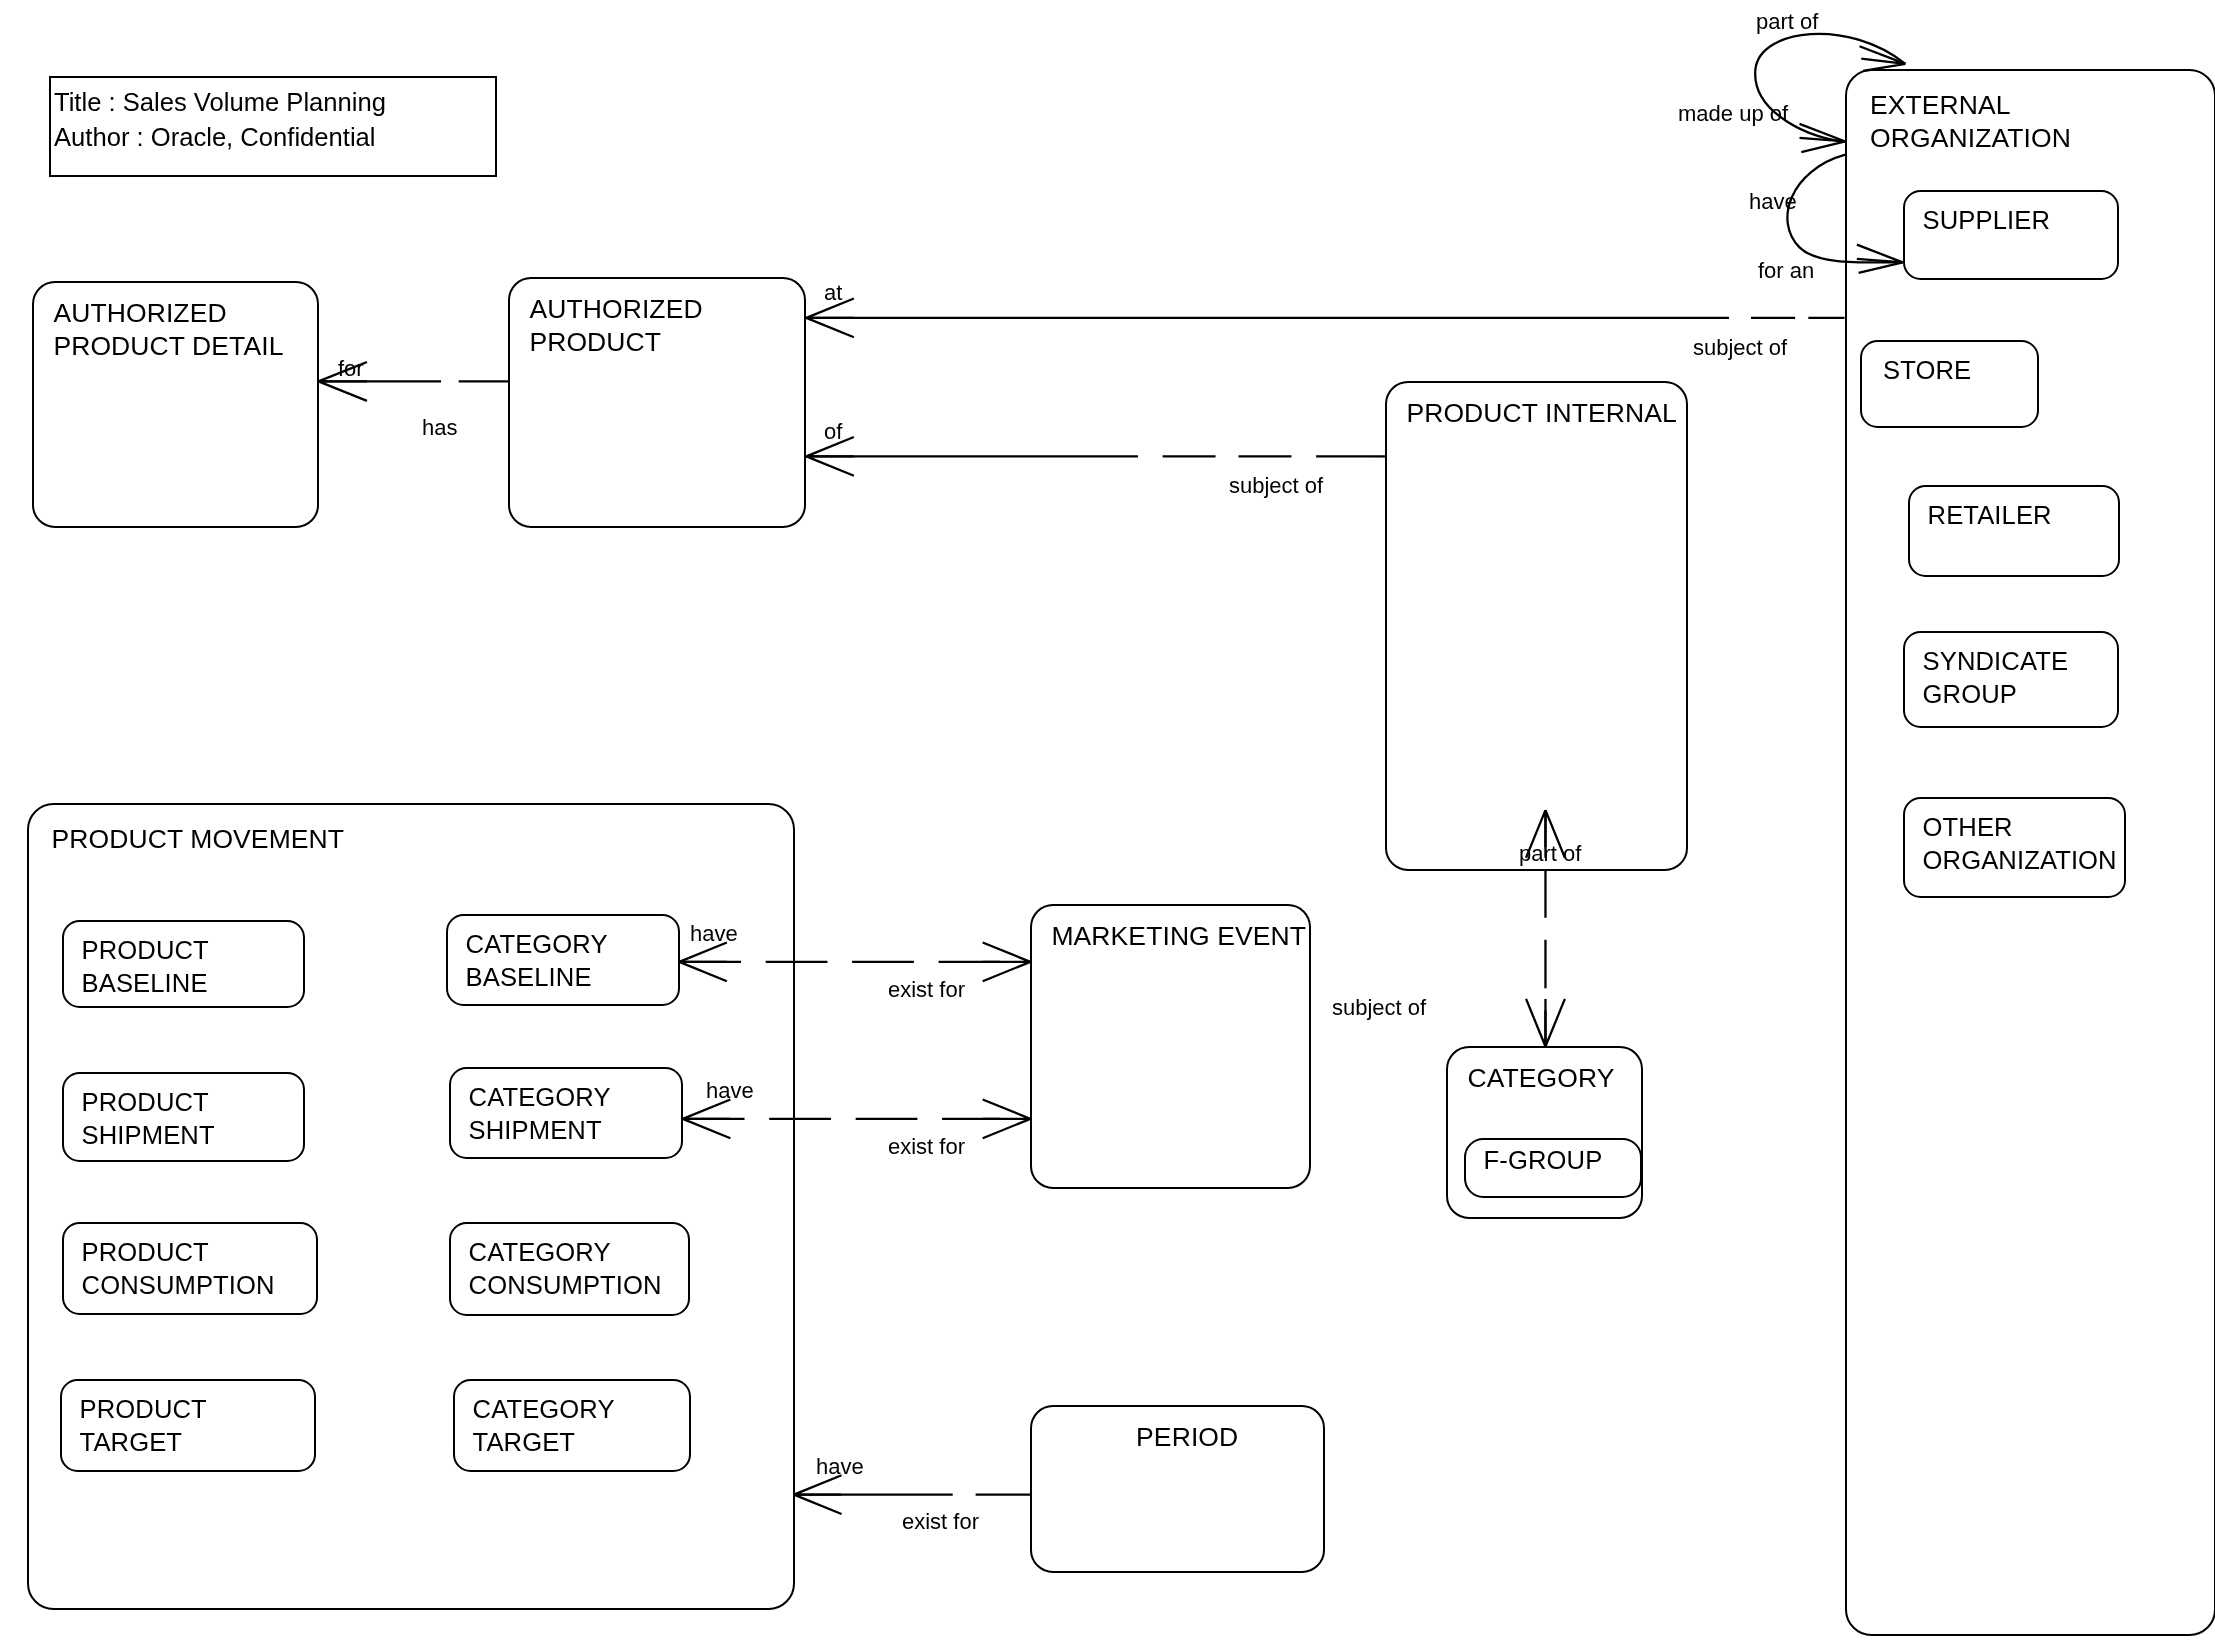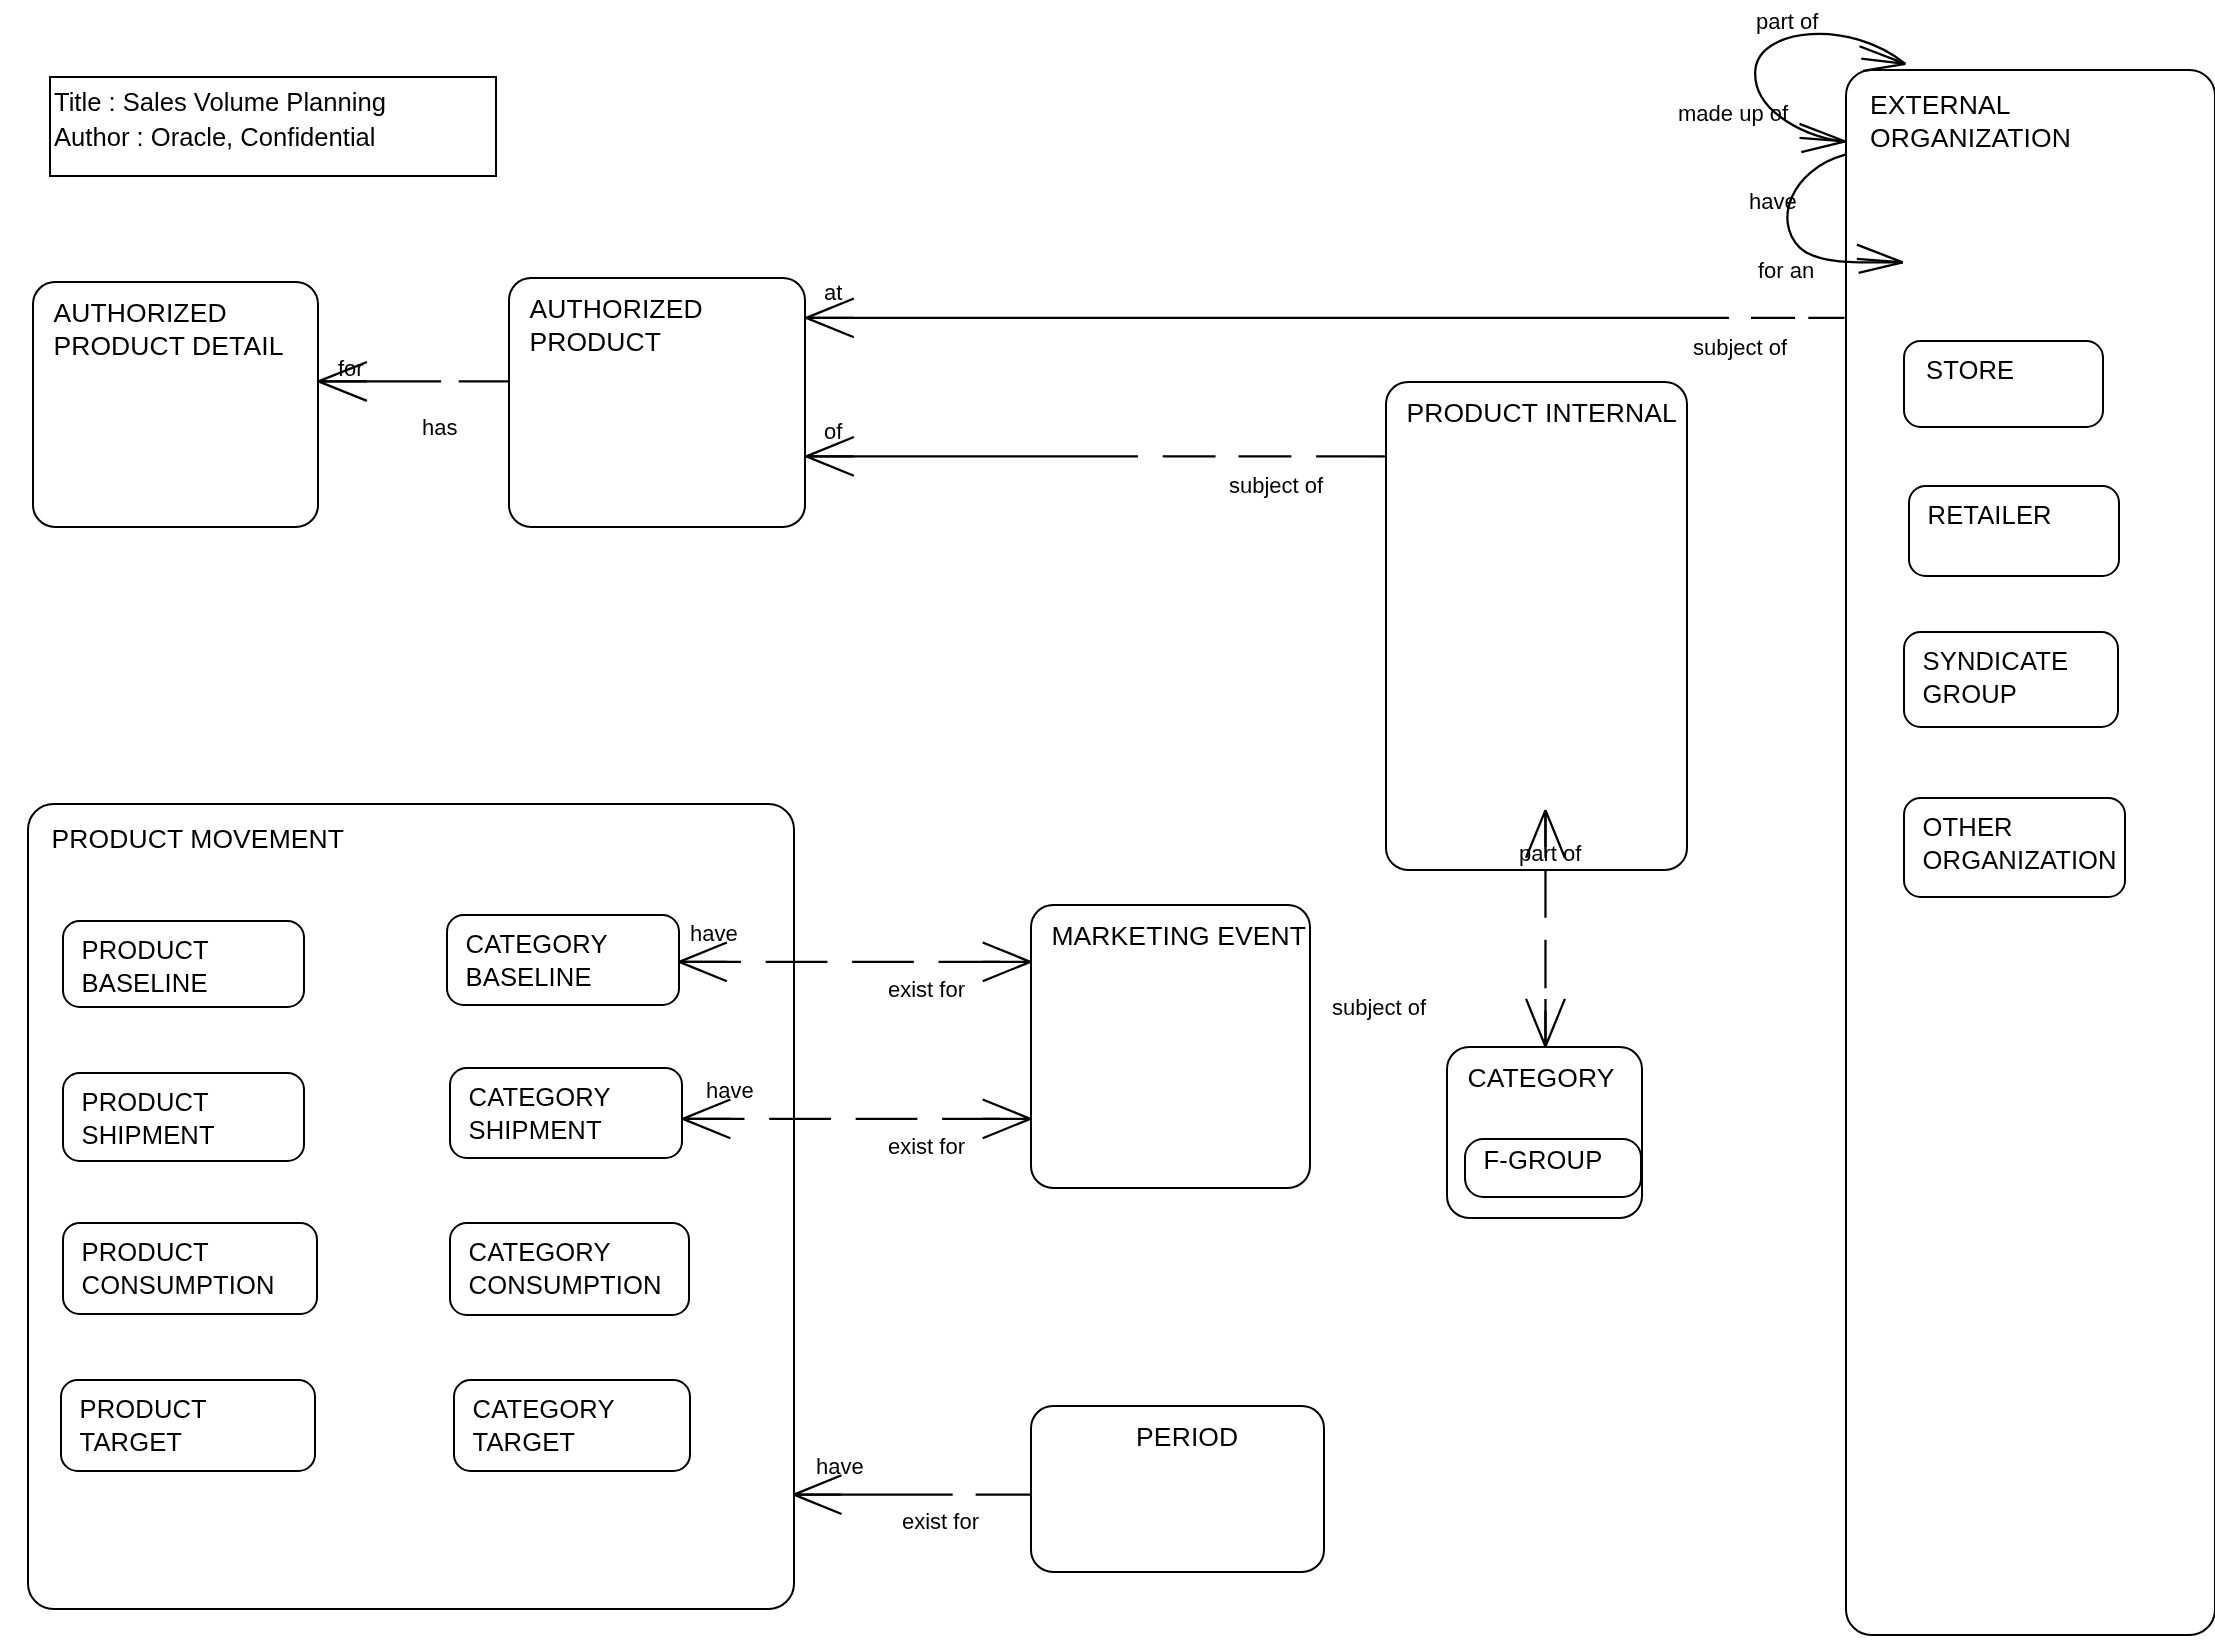--- a/index.html
+++ b/index.html
@@ -153,22 +153,23 @@
   <div class="ent" style="left:32px; top:281px; width:287px; height:247px;">AUTHORIZED
 PRODUCT DETAIL</div>
 
   <div class="ent" style="left:508px; top:277px; width:298px; height:251px;">AUTHORIZED
 PRODUCT</div>
 
   <div class="ent" style="left:1385px; top:381px; width:303px; height:490px;">PRODUCT INTERNAL</div>
 
   <div class="ent grp" style="left:1845px; top:62px; width:371px; height:1567px;">EXTERNAL ORGANIZATION</div>
 
-
-  <div class="ent small" style="left:1903px; top:340px; width:201px; height:88px;padding-left:21px;">STORE</div>
+  <div class="ent small" style="left:1903px; top:190px; width:216px; height:90px;">SUPPLIER</div>
+
+  <div class="ent small" style="left:1860px; top:340px; width:179px; height:88px;padding-left:21px;">STORE</div>
 
   <div class="ent small" style="left:1908px; top:485px; width:212px; height:92px;">RETAILER</div>
 
   <div class="ent small" style="left:1903px; top:631px; width:216px; height:97px;">SYNDICATE
 GROUP</div>
 
   <div class="ent small" style="left:1903px; top:797px; width:223px; height:101px;">OTHER
 ORGANIZATION</div>
 
   <div class="ent grp" style="left:26.5px; top:796px; width:768px; height:807px;">PRODUCT MOVEMENT</div>

